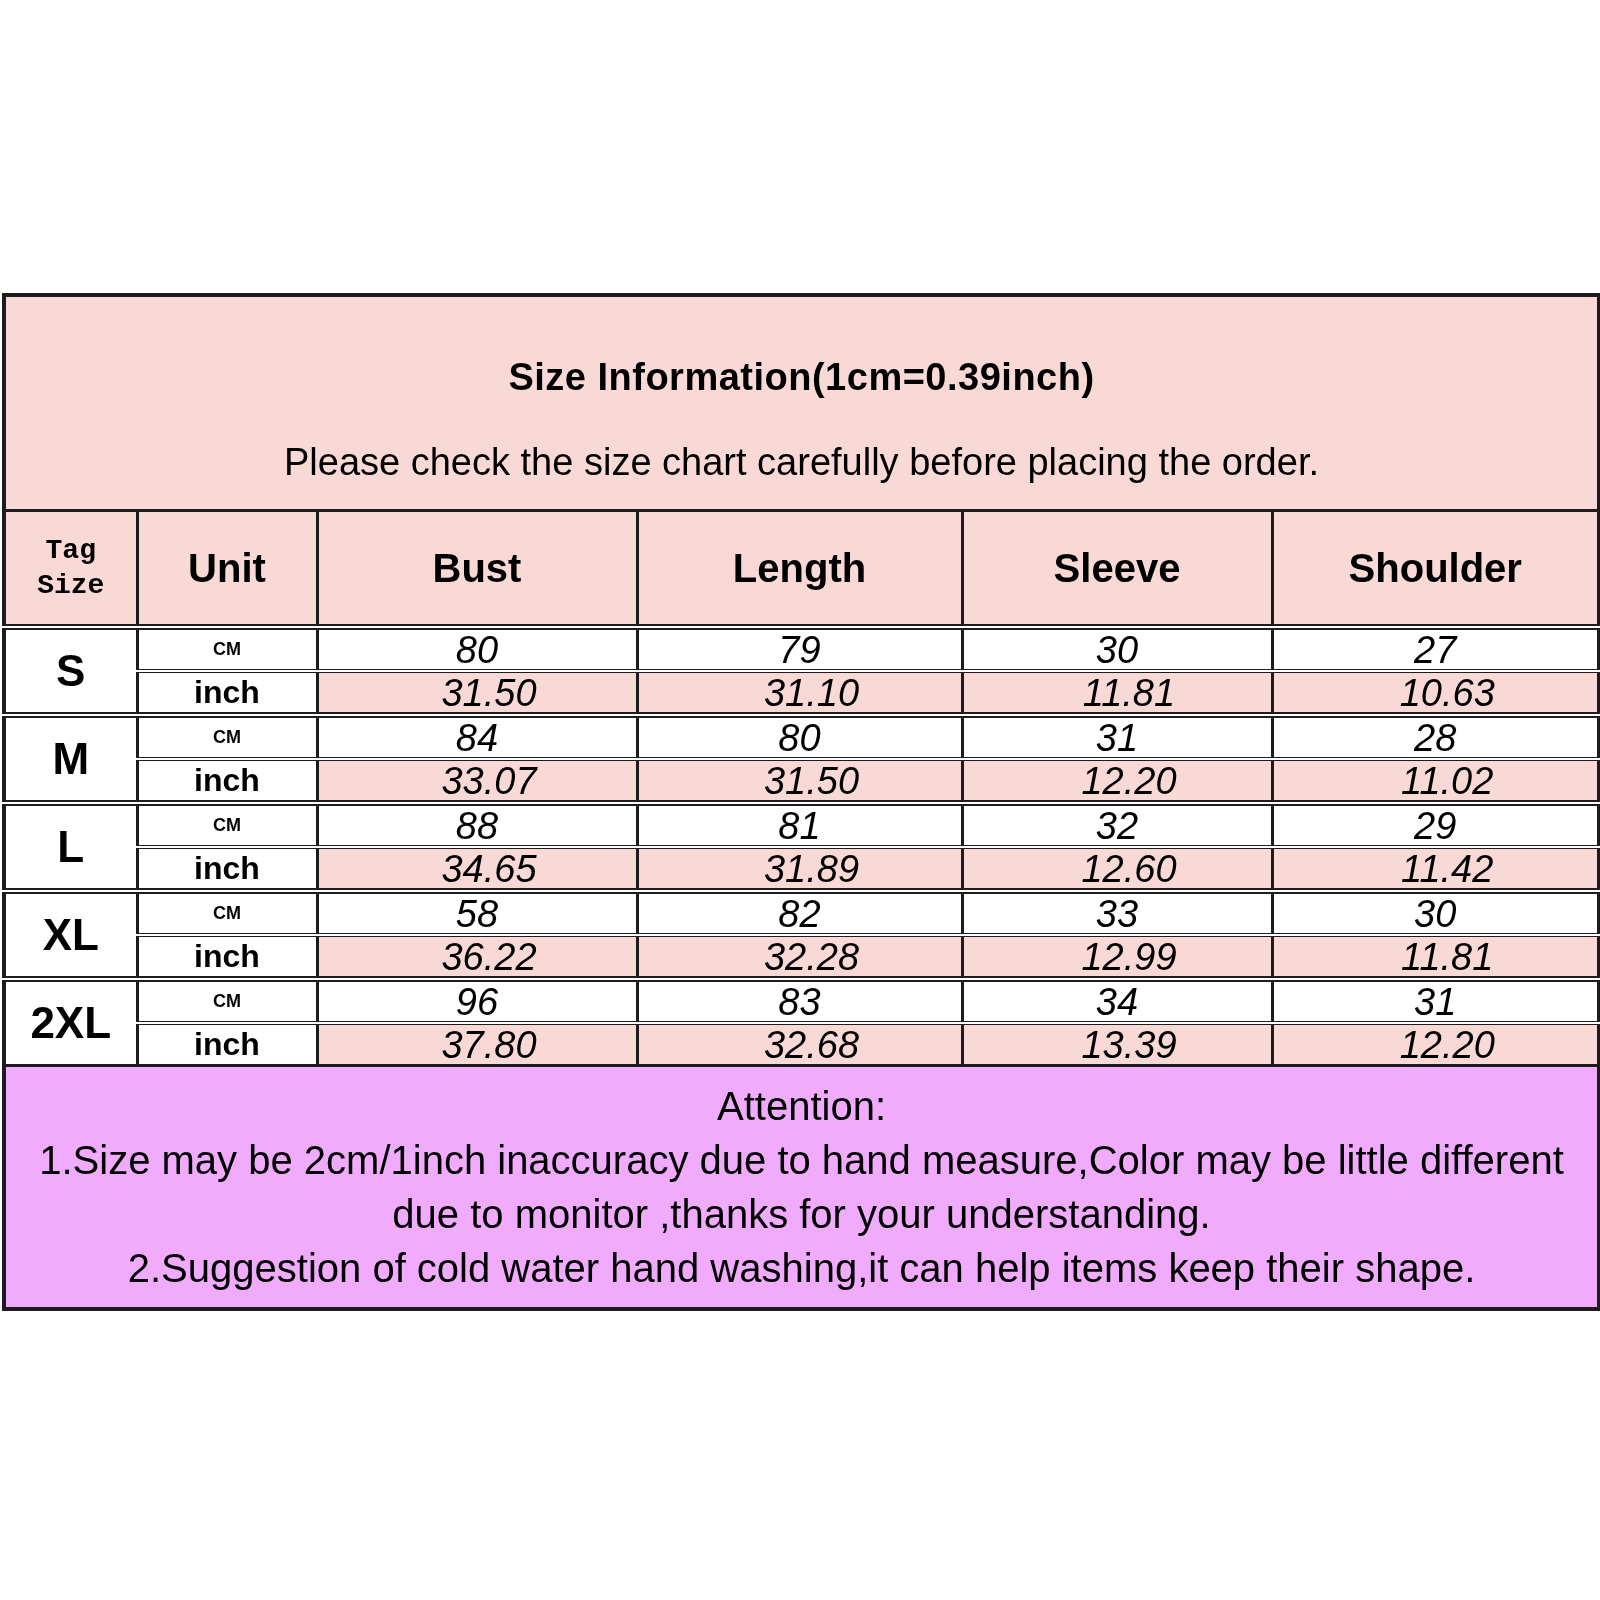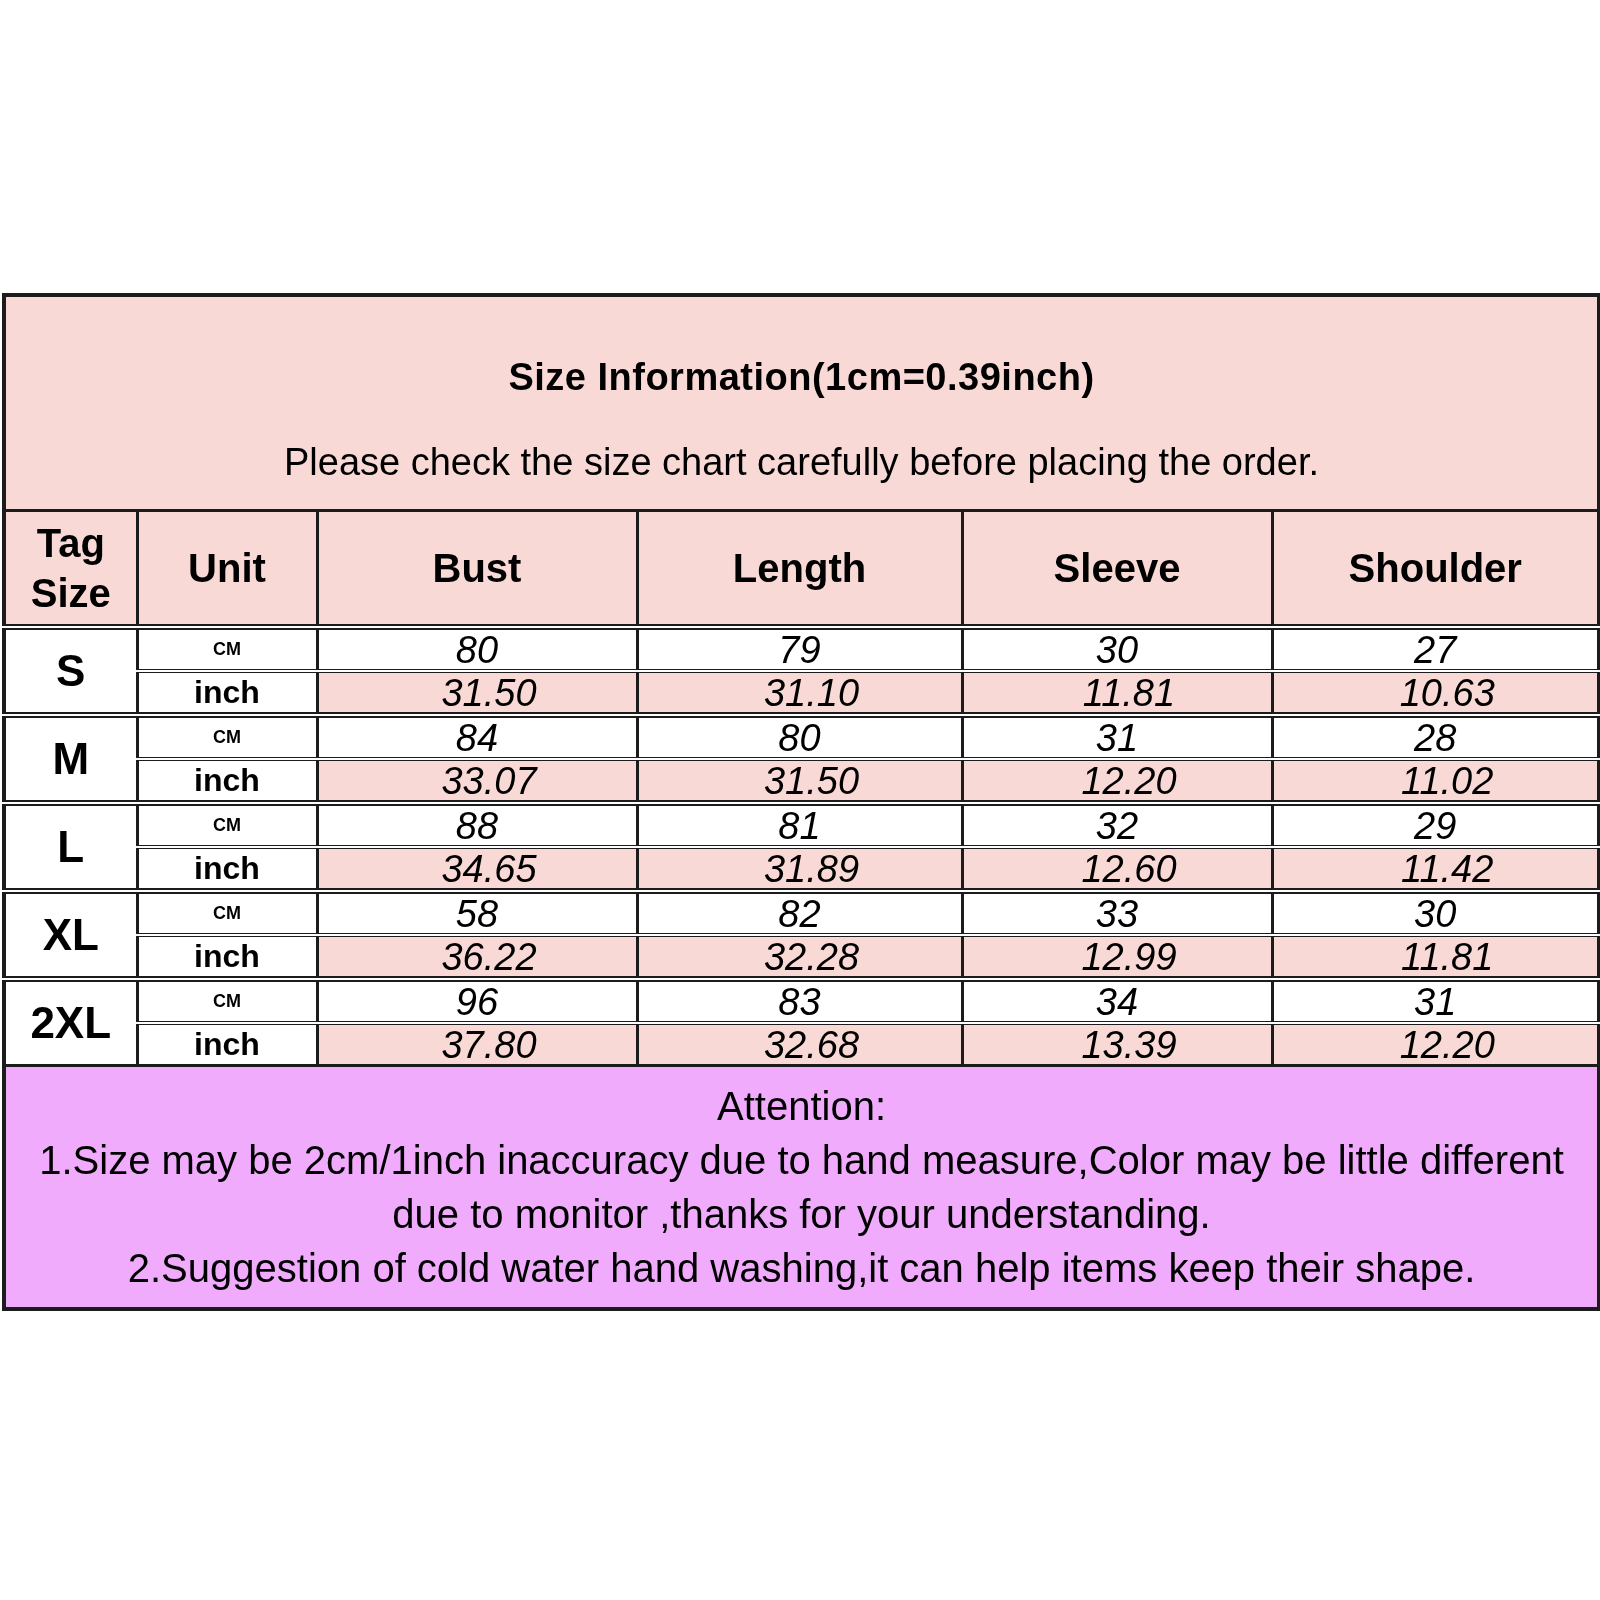--- a/index.html
+++ b/index.html
@@ -46,23 +46,24 @@
   }
   
   .cols-row th {
     height: 112px;
     background: #f9d9d6;
     font-size: 40px;
     font-weight: bold;
     border-bottom: 6px double #1c1c1c;
   }
   .cols-row th.col-tag {
-    font-size: 40px;
+    font-size: 28px;
     white-space: pre-line;
     line-height: 1.25;
+    font-family: Liberation Mono, monospace;
   }
   
   .row-cm > th, .row-cm > td, .row-inch > td { height: 39px; }
   .size-label {
     background: #ffffff;
     font-size: 44px;
     font-weight: bold;
     line-height: 1;
   }
   .unit {

